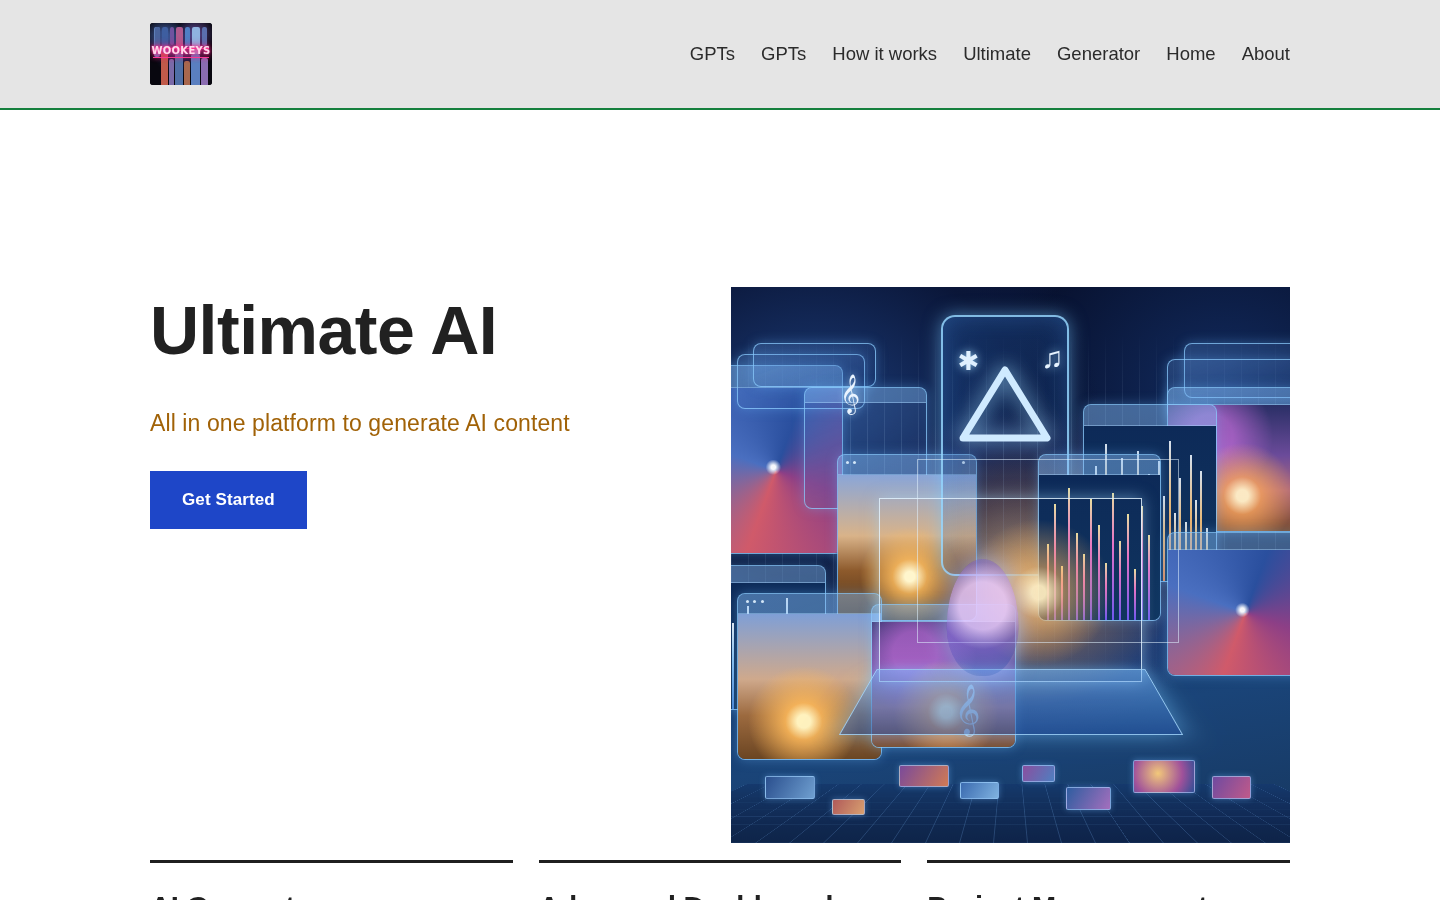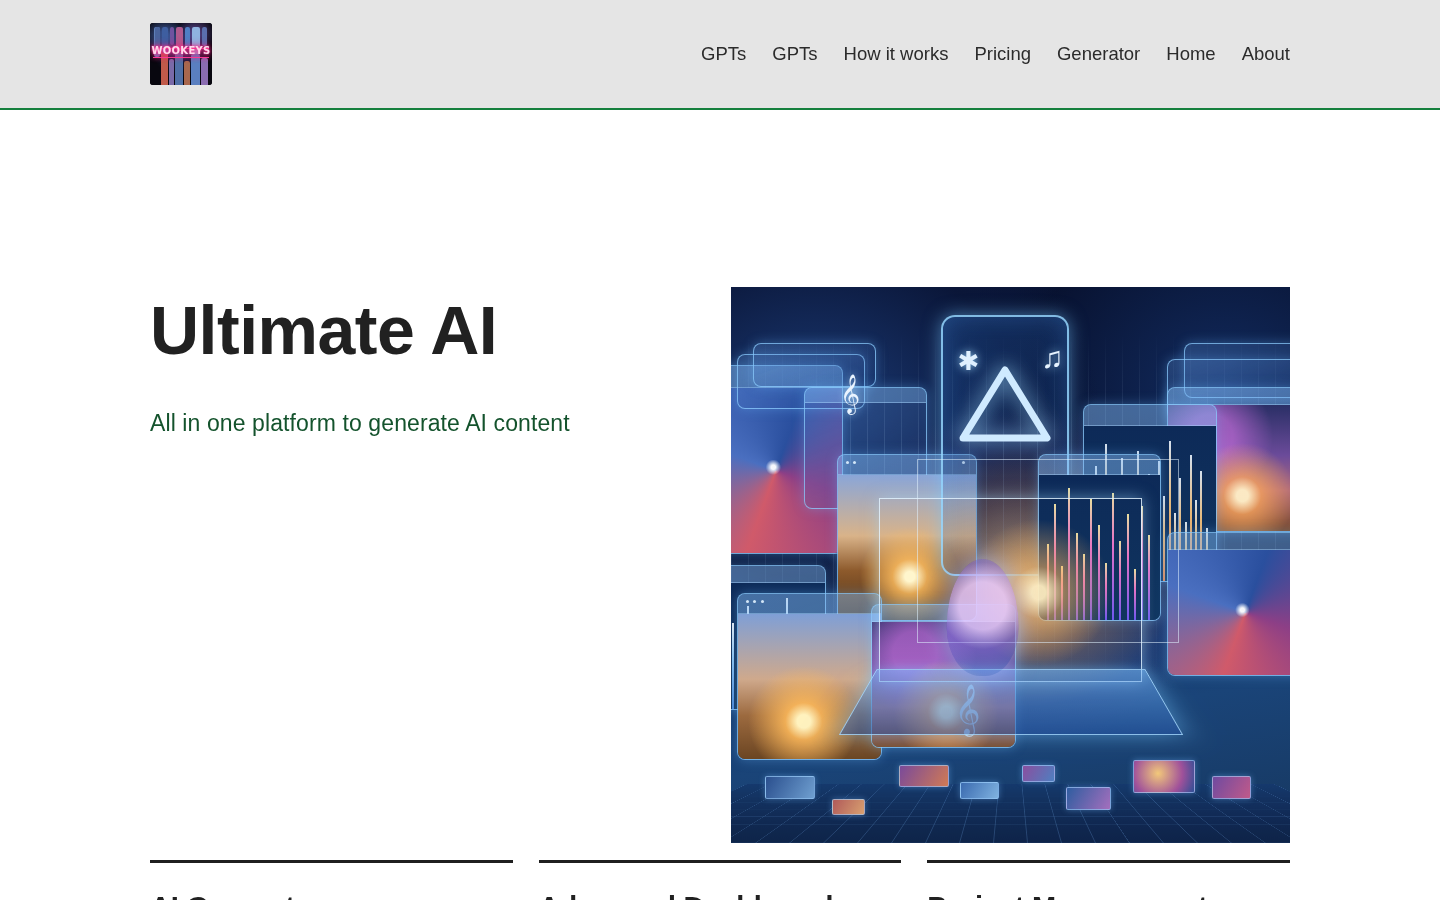--- a/index.html
+++ b/index.html
@@ -127,21 +127,21 @@
     font-size: 68px;
     line-height: 1.18;
     font-weight: bold;
     letter-spacing: -0.5px;
     color: #212121;
   }
 
   .hero-sub {
     margin-top: 40px;
     font-size: 23px;
-    color: #14532d;
+    color: #a16207;
     letter-spacing: .1px;
   }
 
   .cta-button {
     display: inline-block;
     margin-top: 34px;
     padding: 19px 32px;
     background: #1E46C8;
     color: #ffffff;
     font-size: 17px;
@@ -422,34 +422,35 @@
       <span class="neon-bar" style="top:55%;"></span>
       <div class="neon-label">WOOKEYS</div>
     </div>
 
   </div>
 
   <nav class="main-nav">
     <a class="nav-link">GPTs</a>
     <a class="nav-link">GPTs</a>
     <a class="nav-link">How it works</a>
-    <a class="nav-link">Pricing</a>
+    <a class="nav-link">Ultimate</a>
     <a class="nav-link">Generator</a>
     <a class="nav-link">Home</a>
     <a class="nav-link">About</a>
   </nav>
 </header>
 
 <section class="hero">
 
   <div class="hero-copy">
     <h1 class="hero-title">
       <span>Ultimate AI</span><br>
     </h1>
     <p class="hero-sub">All in one platform to generate AI content</p>
+    <button class="cta-button">Get Started</button>
   </div>
 
   <div class="hero-art">
 
     <div class="art-floor"></div>
     <div class="rainfall"></div>
 
     <div class="pane" style="left:-4%; top:14%; width:24%; height:34%;">
       <div class="fill-galaxy"></div>
       <div class="bar"></div>

